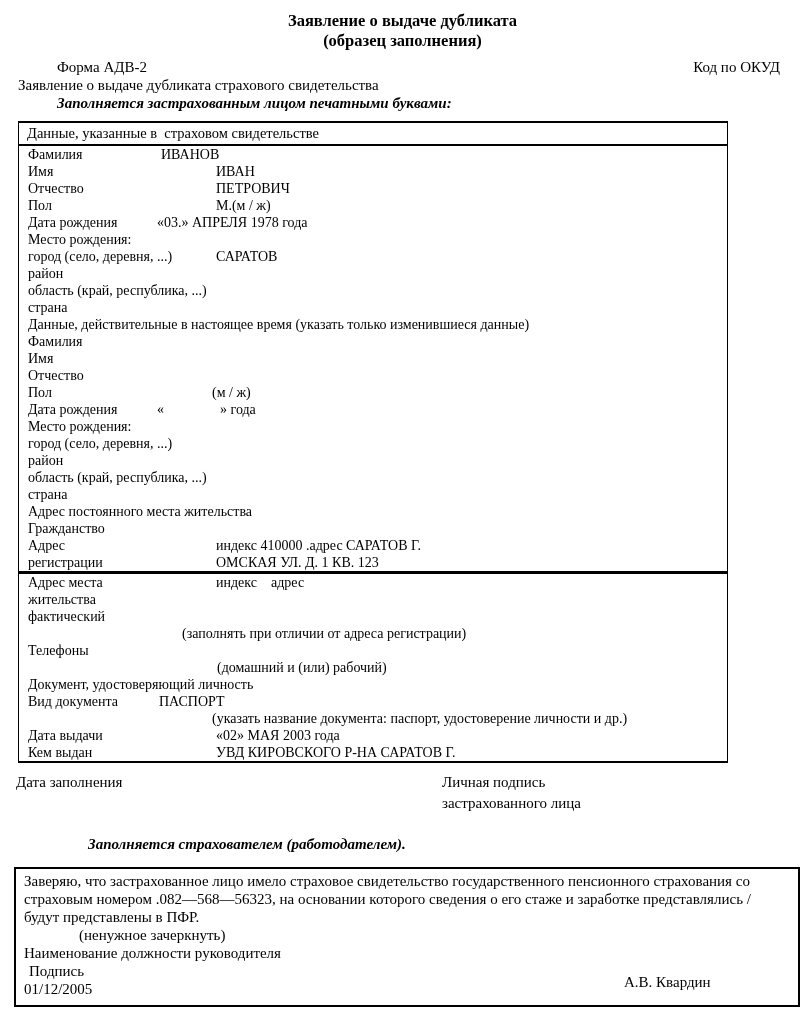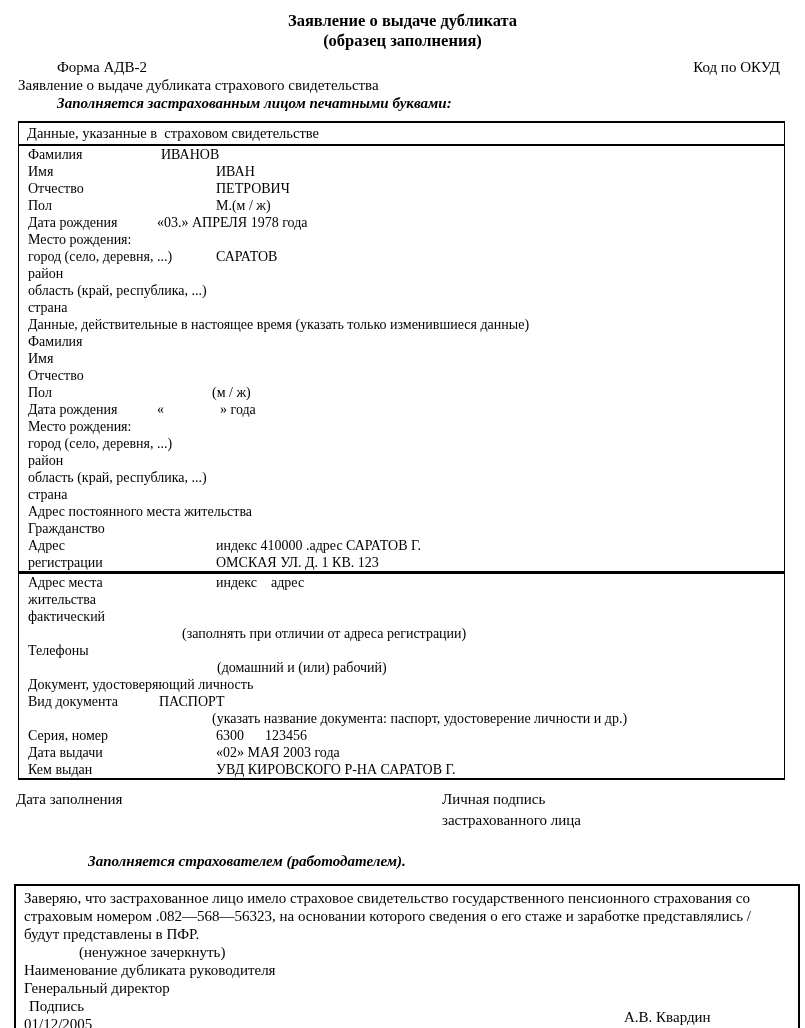--- a/index.html
+++ b/index.html
@@ -5,21 +5,21 @@
   html,body{margin:0;padding:0;background:#fff;}
   body{
     width:805px;height:1028px;overflow:hidden;color:#000;
     font-family:"Liberation Serif", serif;
   }
   .titles{margin-top:11px;text-align:center;font-weight:bold;font-size:16.5px;line-height:20px;}
   .meta-row{display:flex;justify-content:space-between;margin:7px 25px 0 57px;font-size:15px;line-height:18px;}
   .doc-subtitle{margin:0 0 0 18px;font-size:15px;line-height:18px;}
   .fill-note{margin:0 0 0 57px;font-style:italic;font-weight:bold;font-size:15px;line-height:18px;}
 
-  .doc-table{margin:9px 0 0 18px;width:767px;box-sizing:border-box;font-size:14px;}
+  .doc-table{margin:9px 0 0 18px;width:710px;box-sizing:border-box;font-size:14px;}
   .t-header{border:1px solid #000;border-top-width:2px;padding:2px 8px;white-space:pre;font-size:14.5px;line-height:17px;}
   .box{border:1px solid #000;}
   .box-a{border-bottom-width:2px;}
   .box-b{border-bottom-width:2px;}
   .row{position:relative;height:17px;line-height:17px;padding-left:9px;white-space:pre;}
   .val{position:absolute;top:0;white-space:pre;}
   .v138{left:138px}.v140{left:140px}.v142{left:142px}.v193{left:193px}.v197{left:197px}
   .note{position:absolute;top:0;white-space:pre;}
   .n163{left:163px}.n193{left:193px}.n198{left:198px}
 
@@ -88,39 +88,37 @@
   <div class="box box-b">
     <div class="row"><span>Адрес места</span><span class="val v197">индекс    адрес</span></div>
     <div class="row"><span>жительства</span></div>
     <div class="row"><span>фактический</span></div>
     <div class="row"><span class="note n163">(заполнять при отличии от адреса регистрации)</span></div>
     <div class="row"><span>Телефоны</span></div>
     <div class="row"><span class="note n198">(домашний и (или) рабочий)</span></div>
     <div class="row"><span>Документ, удостоверяющий личность</span></div>
     <div class="row"><span>Вид документа</span><span class="val v140">ПАСПОРТ</span></div>
     <div class="row"><span class="note n193">(указать название документа: паспорт, удостоверение личности и др.)</span></div>
-    <div class="row"><span>Серия, номер</span><span class="val v197">6300      123456</span></div>
     <div class="row"><span>Дата выдачи</span><span class="val v197">«02» МАЯ 2003 года</span></div>
     <div class="row"><span>Кем выдан</span><span class="val v197">УВД КИРОВСКОГО Р-НА САРАТОВ Г.</span></div>
   </div>
 </div>
 
 <div class="sig-block">
   <div>Дата заполнения</div>
   <div class="sig-right">
     <div>Личная подпись</div>
     <div>застрахованного лица</div>
   </div>
 </div>
 
 <div class="employer-note">Заполняется страхователем (работодателем).</div>
 
 <div class="bottom-box">
   <div>Заверяю, что застрахованное лицо имело страховое свидетельство государственного пенсионного страхования со страховым номером .082—568—56323, на основании которого сведения о его стаже и заработке представлялись / будут представлены в ПФР.</div>
   <div class="strike-note">(ненужное зачеркнуть)</div>
-  <div>Наименование дубликата руководителя</div>
-  <div>Генеральный директор</div>
+  <div>Наименование должности руководителя</div>
   <div class="sign-row">
     <span>Подпись</span>
     <span class="sign-name">А.В. Квардин</span>
   </div>
   <div>01/12/2005</div>
 </div>
 
 </body></html>

